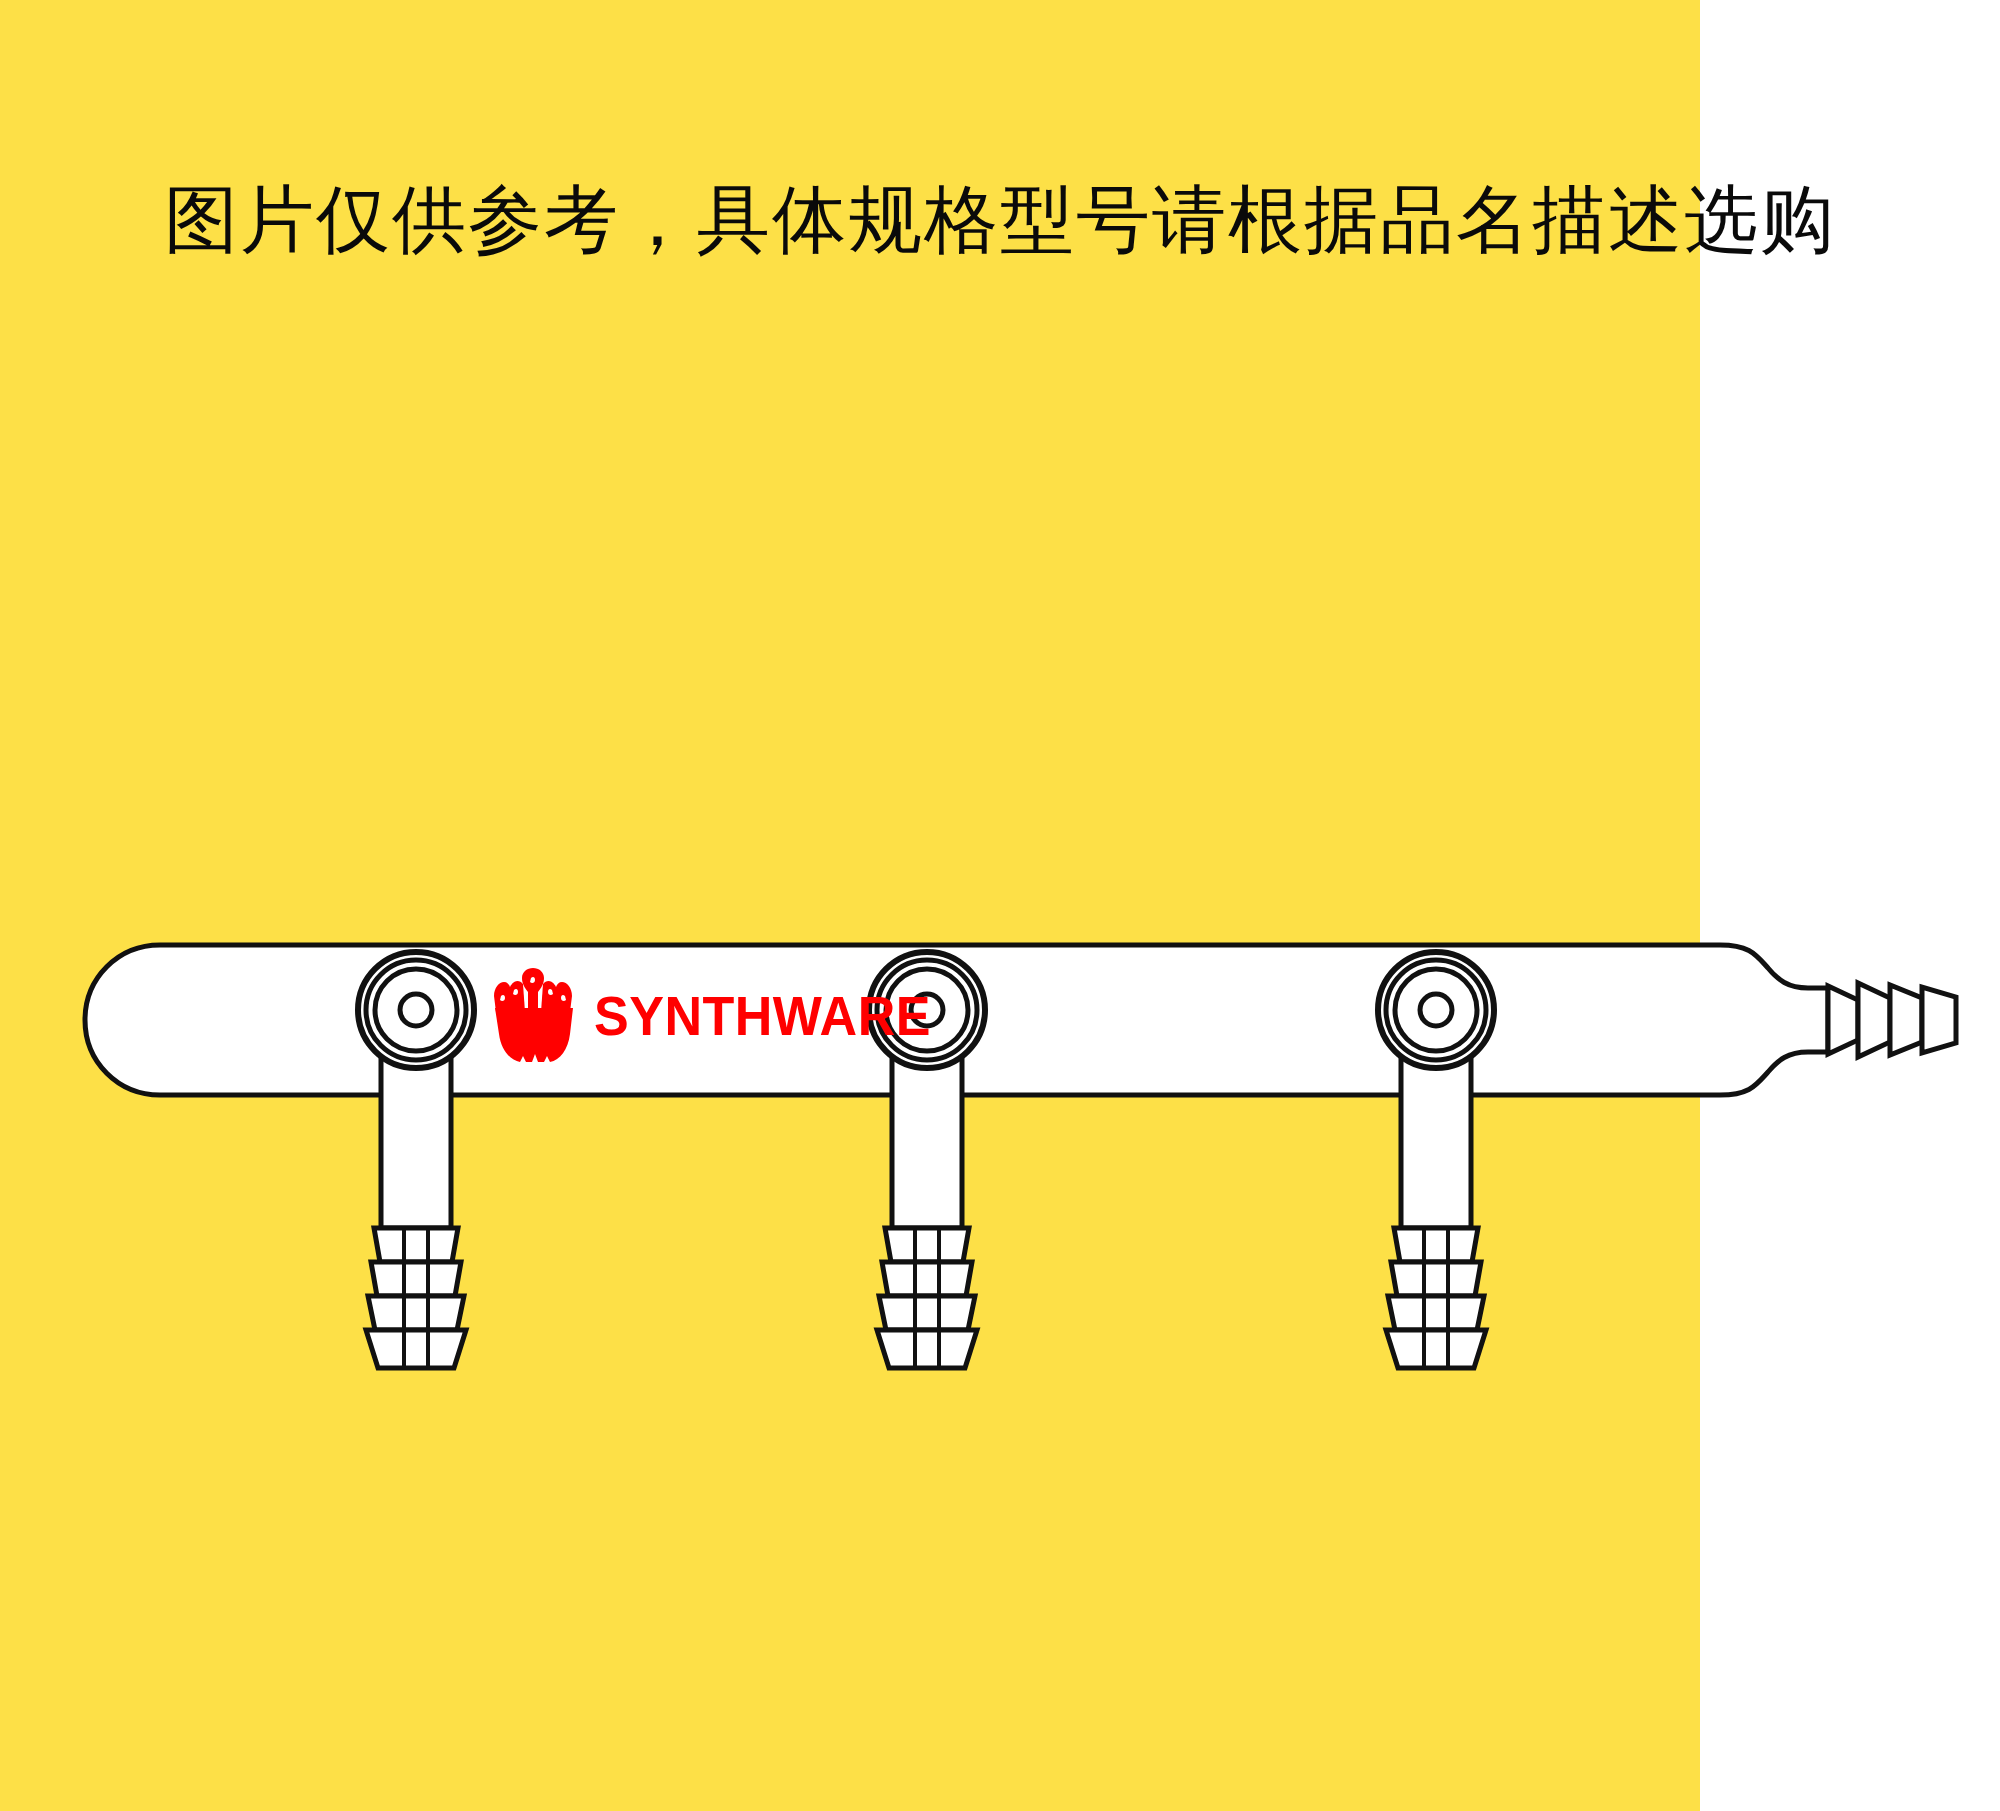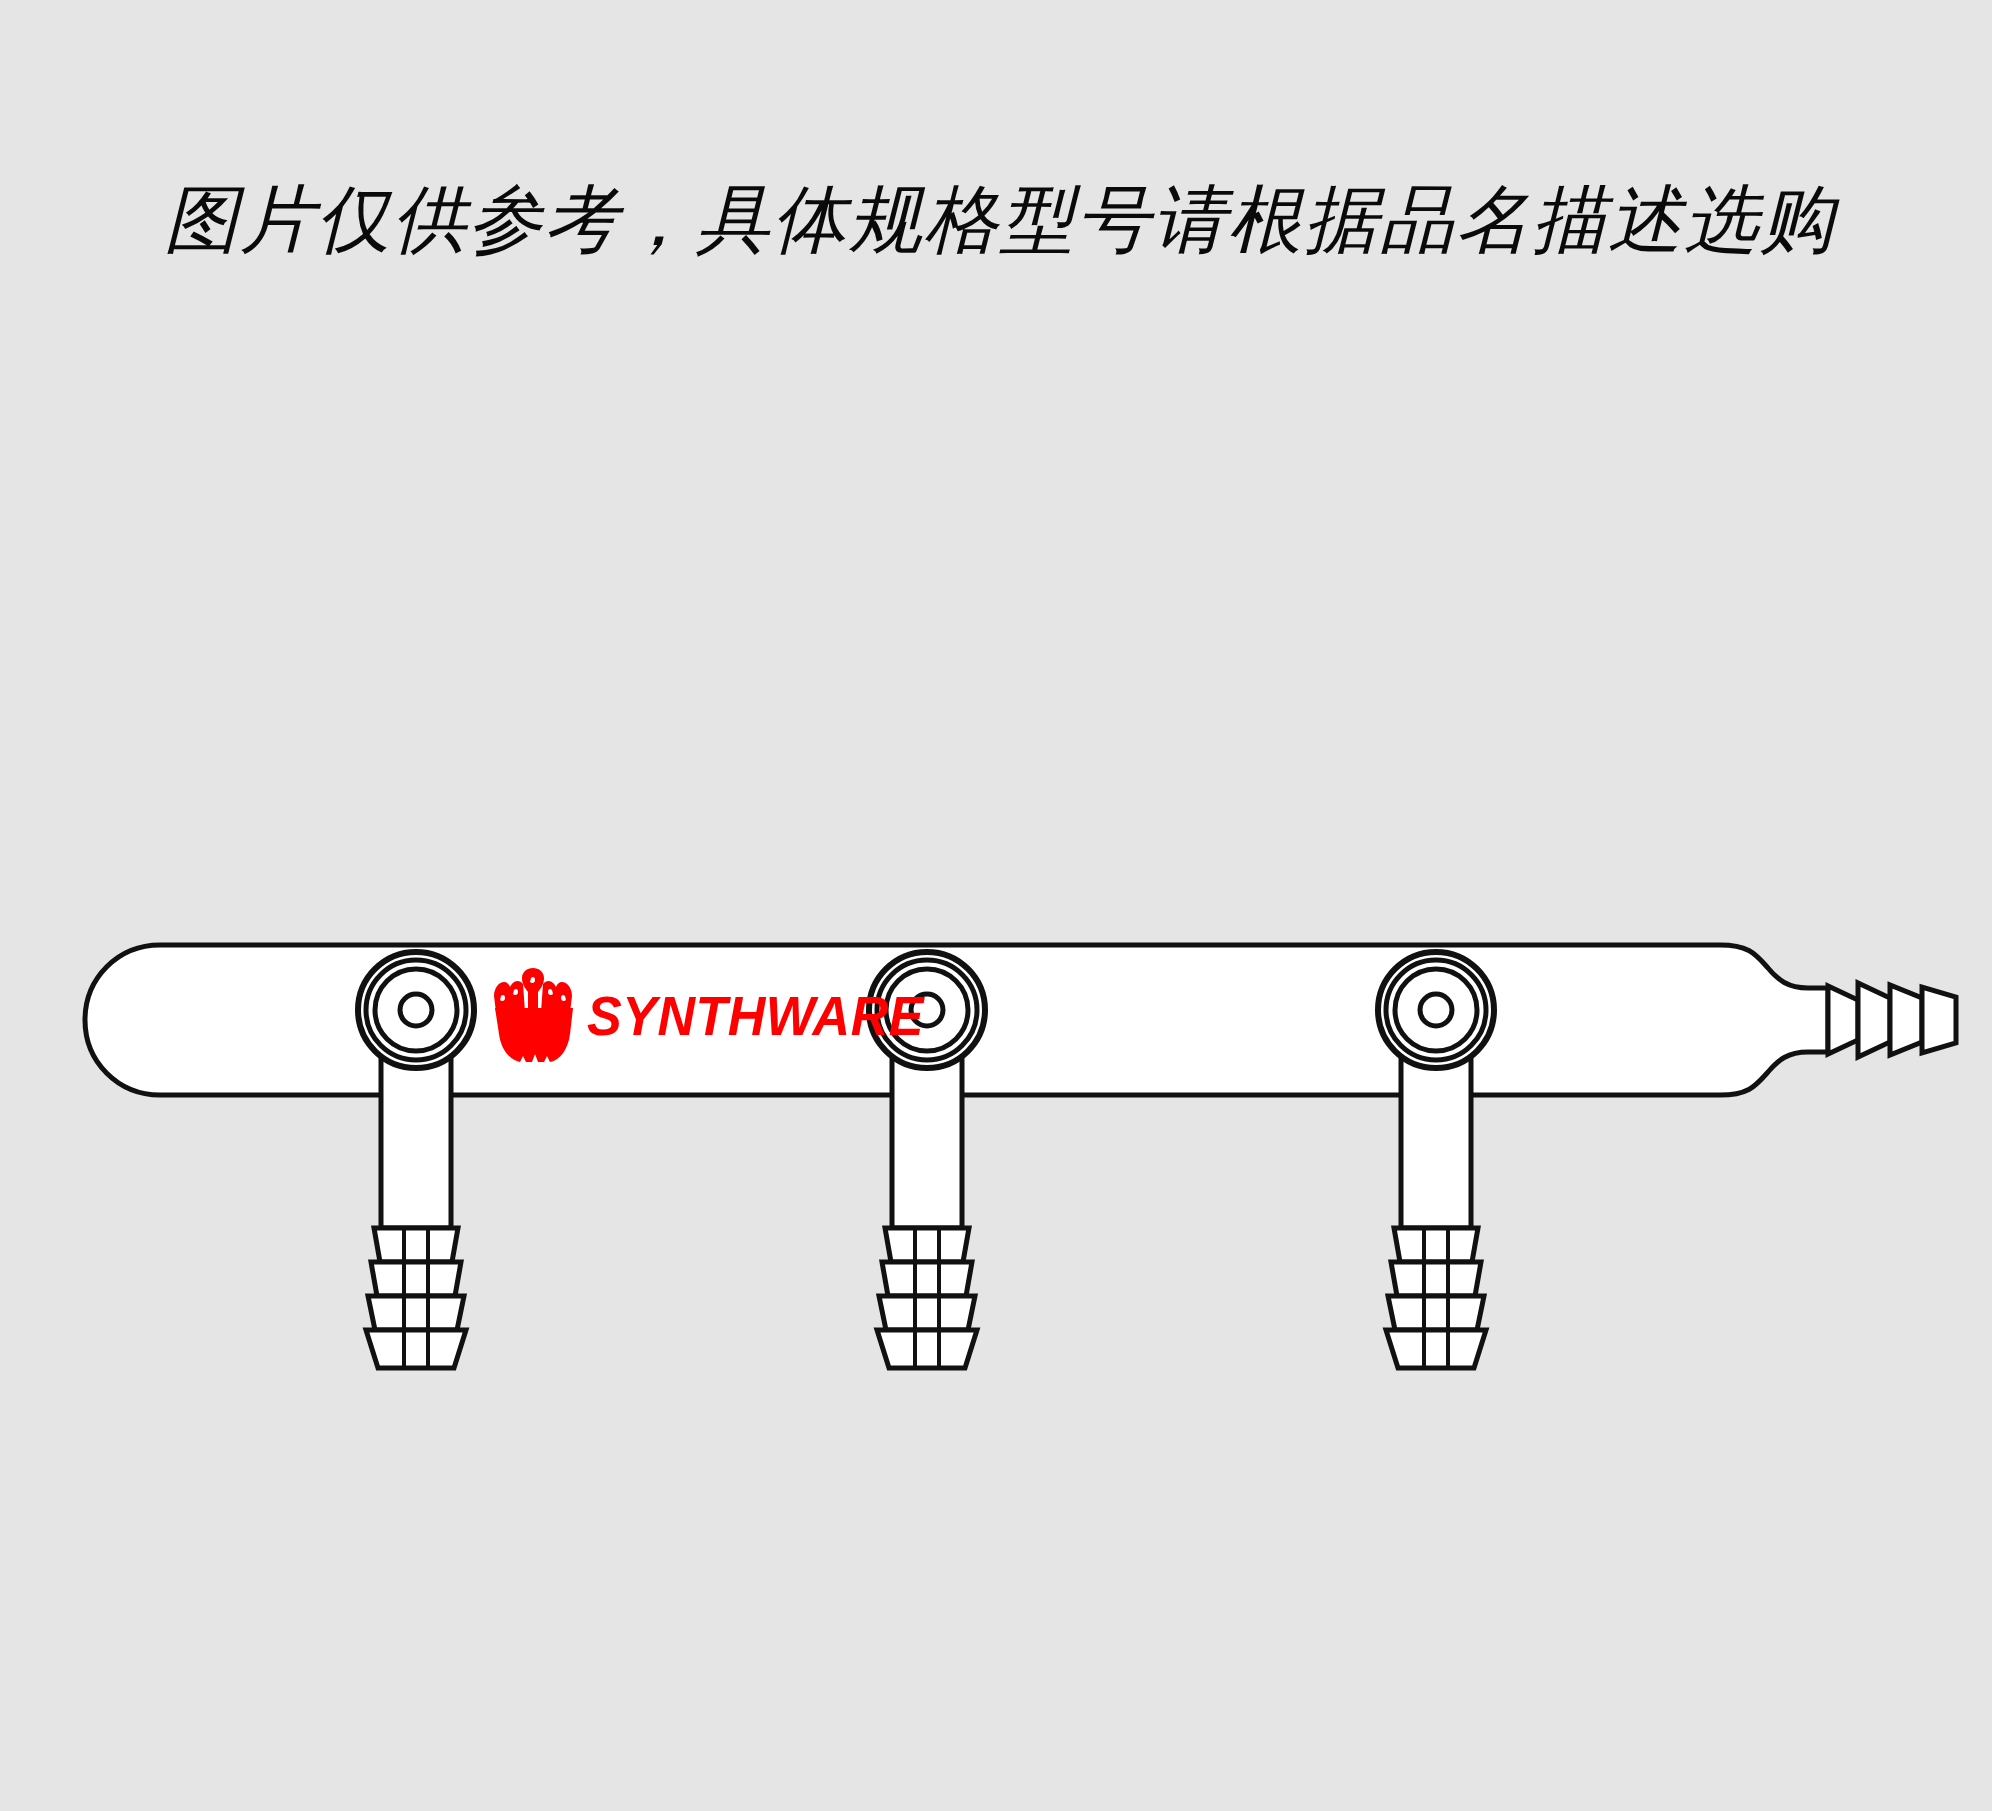--- a/index.html
+++ b/index.html
@@ -11,24 +11,23 @@
   body {
     width: 2000px;
     height: 1811px;
     position: relative;
     overflow: hidden;
     font-family: "Liberation Sans", sans-serif;
   }
   #page {
     position: absolute;
     left: 0; top: 0;
-    width: 1992px;
+    width: 1700px;
     height: 1811px;
-    background: #e5e5e5;
-    font-style: italic;
+    background: #fde047;
   }
   #disclaimer {
     position: absolute;
     left: 0;
     top: 182px;
     width: 2000px;
     text-align: center;
     font-family: "DejaVu Sans", "Liberation Sans", sans-serif;
     font-size: 74px;
     line-height: 1.0;
@@ -44,21 +43,21 @@
     width: 2000px;
     height: 1811px;
   }
   .brand-wrap {
     position: absolute;
     left: 492px;
     top: 968px;
     height: 96px;
     display: flex;
     align-items: center;
-    gap: 11px;
+    gap: 18px;
   }
   .brand-mark {
     width: 84px;
     height: 96px;
     display: block;
   }
   .brand-text {
     font-family: "Liberation Sans", sans-serif;
     font-size: 56px;
     font-weight: 700;

